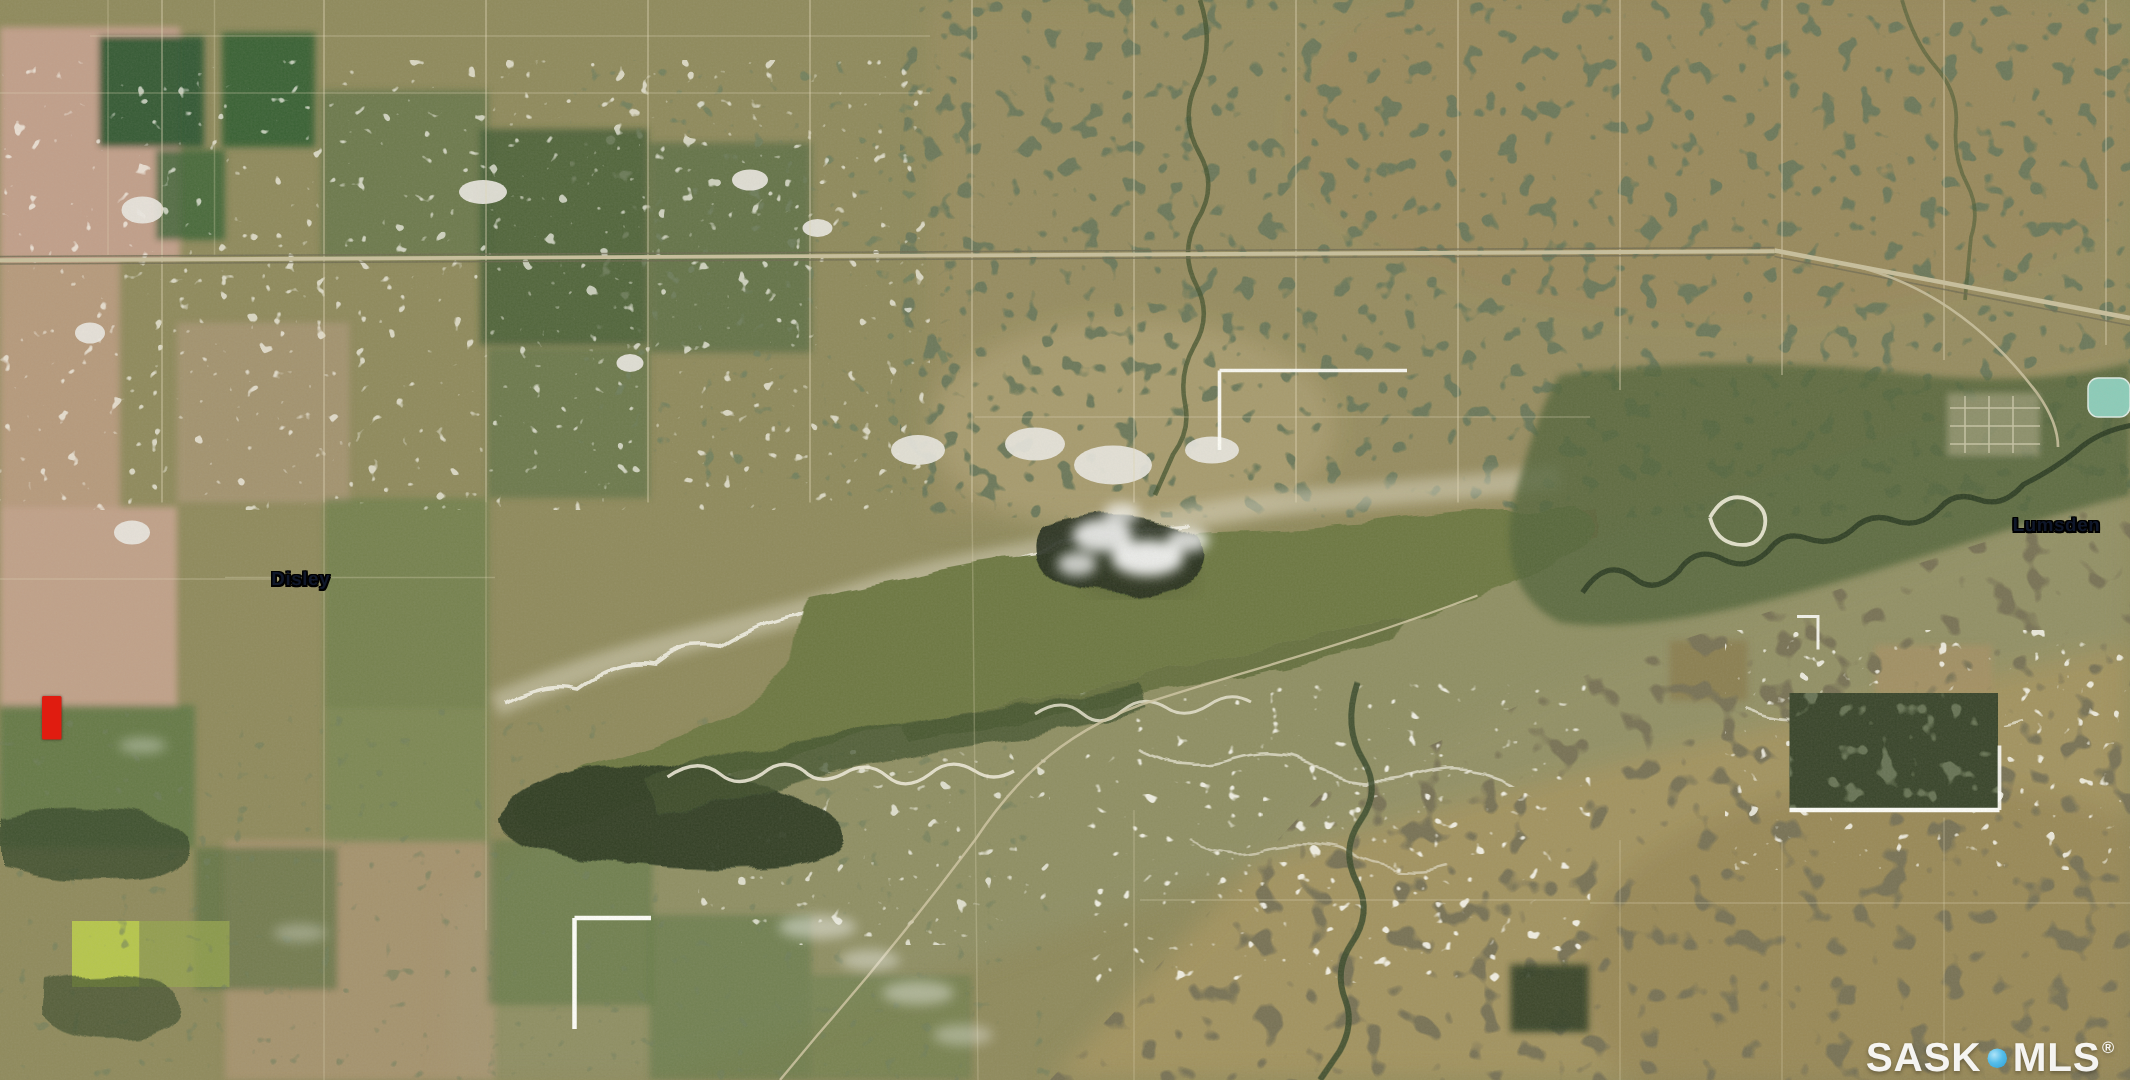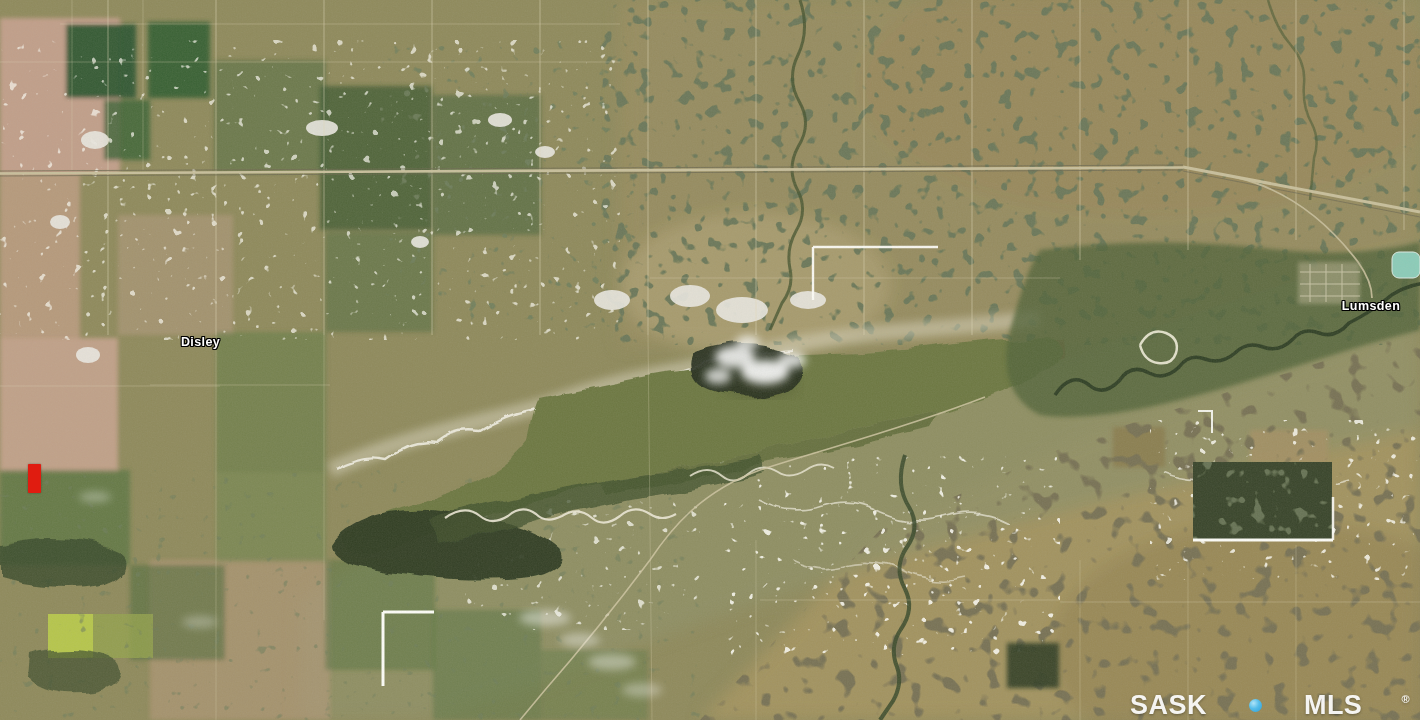--- a/index.html
+++ b/index.html
@@ -4,34 +4,35 @@
 <style>
   html,body{margin:0;padding:0;background:#222;}
   .stage{
     position:relative;width:1420px;height:720px;overflow:hidden;
     font-family:"Liberation Sans",sans-serif;
     background:#8f8a5c;
   }
   .stage svg{position:absolute;left:0;top:0;display:block;}
   .place-label{
     position:absolute;transform:translate(-50%,-50%);
-    color:#ffffff;font-size:12.5px;font-weight:bold;letter-spacing:.4px;white-space:nowrap;
+    color:#0f172a;font-size:12.5px;font-weight:bold;letter-spacing:.4px;white-space:nowrap;
     text-shadow:-1px 0 0 #000,1px 0 0 #000,0 -1px 0 #000,0 1px 0 #000,
                 -1px -1px 0 #000,1px 1px 0 #000,-1px 1px 0 #000,1px -1px 0 #000;
     z-index:6;
+    margin-top:44px;
   }
   .marker{
     position:absolute;z-index:5;border-radius:1px;
     box-shadow:0 0 2px rgba(0,0,0,.4);
   }
   .watermark{
     position:absolute;right:10px;bottom:1px;z-index:7;
     color:rgba(255,255,255,.93);font-size:27px;font-weight:800;letter-spacing:.5px;
     text-shadow:0 1px 3px rgba(0,0,0,.35);
-    display:flex;align-items:center;line-height:1;gap:38px;
+    display:flex;align-items:center;line-height:1;
   }
   .watermark .dot{
     display:inline-block;width:13px;height:13px;border-radius:50%;
     background:radial-gradient(circle at 35% 32%, #aee4f8 0%, #55bdea 45%, #2d9ed6 100%);
     margin:0 4px;
   }
   .watermark sup{font-size:11px;font-weight:700;align-self:flex-start;margin-top:2px;margin-left:1px;}
 </style>
 </head>
 <body>

